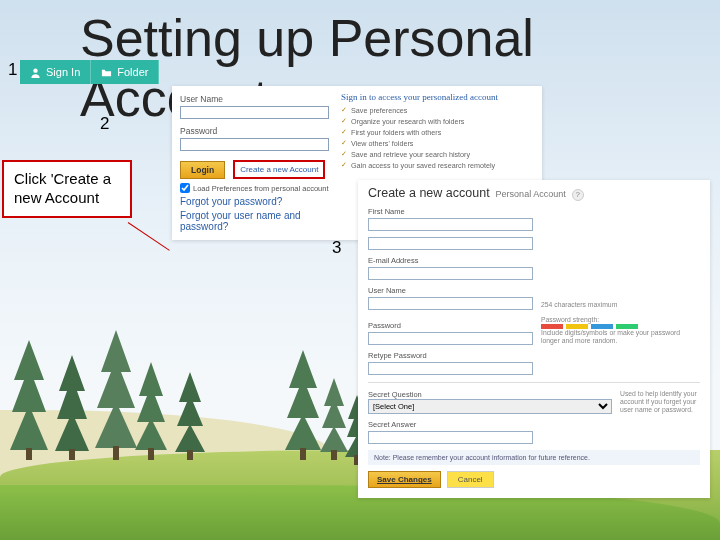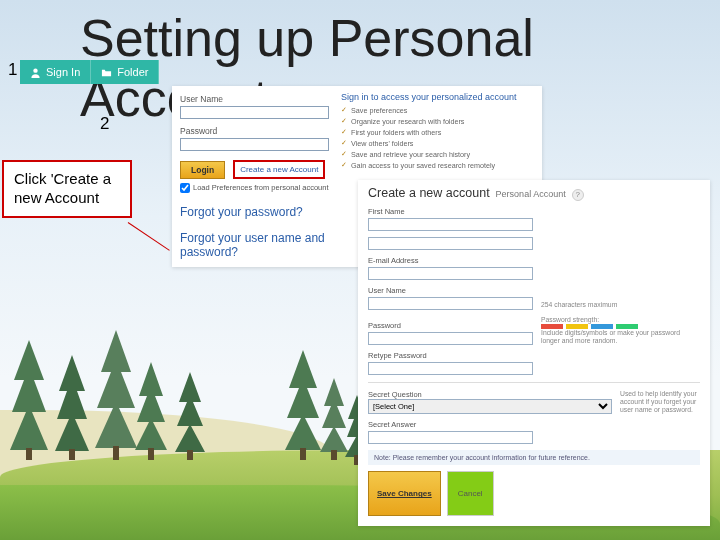--- a/index.html
+++ b/index.html
@@ -98,24 +98,24 @@
   }
   .loginrow { display: flex; gap: 8px; align-items: center; margin: 4px 0; }
   .login-btn {
     background: linear-gradient(to bottom,#f4c84a,#e8a41a);
     border: 1px solid #b38015; color: #333;
     font-size: 8.5px; font-weight: bold;
     padding: 3px 10px;
   }
   .createlink { color: #2a5da8; font-size: 8px; }
   .createlink.boxed { border: 2px solid #c00; padding: 3px 5px; }
-  .chkrow { display:flex; gap:3px; font-size: 7.5px; color:#555; margin:3px 0; }
+  .chkrow { display:flex; align-items:center; gap:3px; font-size: 7.5px; color:#555; margin:3px 0; }
   .chkrow input { width:10px; height:10px; }
-  .tinylink { display:block; color:#2a5da8; font-size: 12px; margin-top:12px; }
-  .panel2 .rhead { color:#2a5da8; font-size: 9px; margin-bottom: 4px; }
+  .tinylink { display:block; color:#2a5da8; font-size: 10px; margin-top:3px; }
+  .panel2 .rhead { color:#2a5da8; font-size: 9px; margin-bottom: 4px; font-family: Liberation Serif, serif; }
   .panel2 ul { list-style: none; }
   .panel2 li { color:#666; font-size: 7.2px; margin: 2px 0; padding-left: 10px; position:relative; }
   .panel2 li::before { content:"✓"; color:#b38015; position:absolute; left:0; top:0; font-size:7px; }
 
   
   .panel3 {
     position: absolute; left: 358px; top: 180px;
     width: 352px; background: #fff;
     font-size: 8px; color: #444;
     box-shadow: 0 1px 4px rgba(0,0,0,0.15);
@@ -150,22 +150,22 @@
   .panel3 .notebar {
     background:#eef4fa; color:#557; font-size:7px; padding:4px 6px; margin-top:6px;
   }
   .panel3 .actions { display:flex; gap:6px; margin-top:6px; }
   .savebtn {
     background: linear-gradient(to bottom,#f4c84a,#e8a41a);
     border: 1px solid #b38015; color:#333; font-weight:bold;
     font-size: 8px; padding: 3px 8px; text-decoration: underline;
   }
   .cancelbtn {
-    background:#84cc16; border:1px solid #ccc; color:#555;
-    font-size:8px; padding:17px 10px;
+    background:#fde047; border:1px solid #ccc; color:#555;
+    font-size:8px; padding:3px 10px;
   }
 </style>
 </head>
 <body>
 
 <div class="stage">
   <div class="ground1"></div>
   <div class="ground2"></div>
   <div class="ground3"></div>
 

